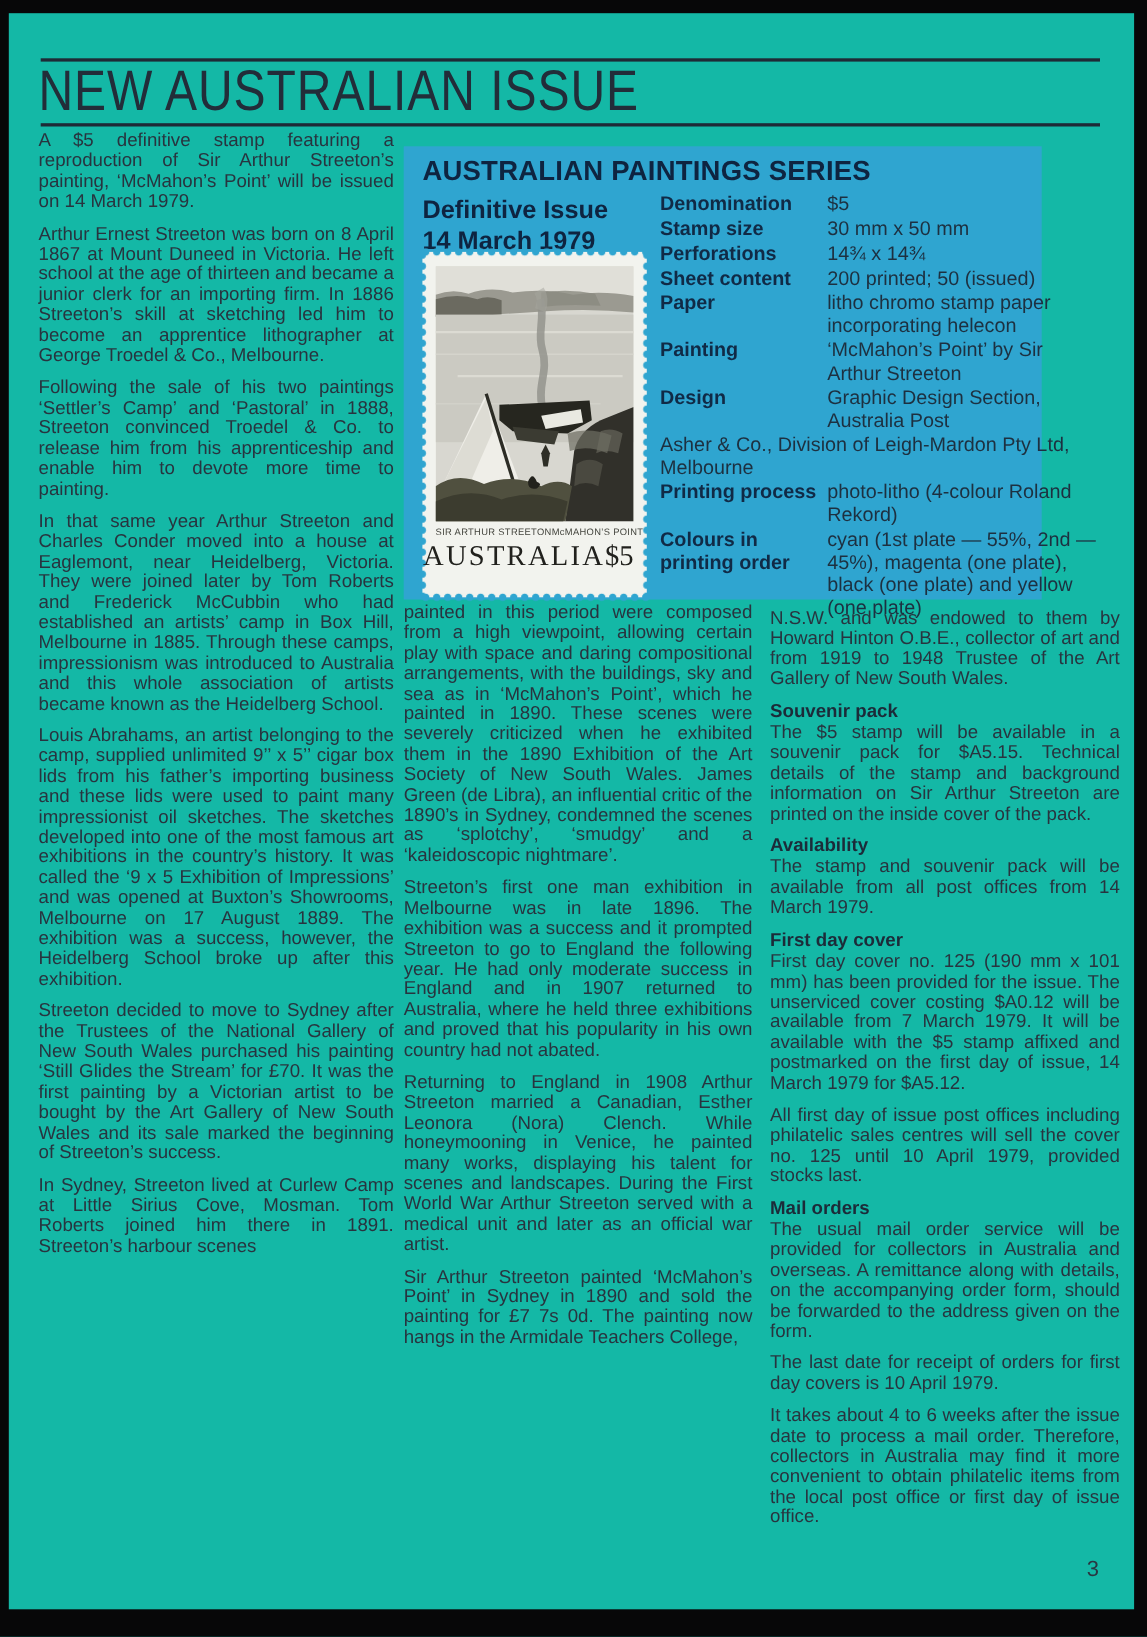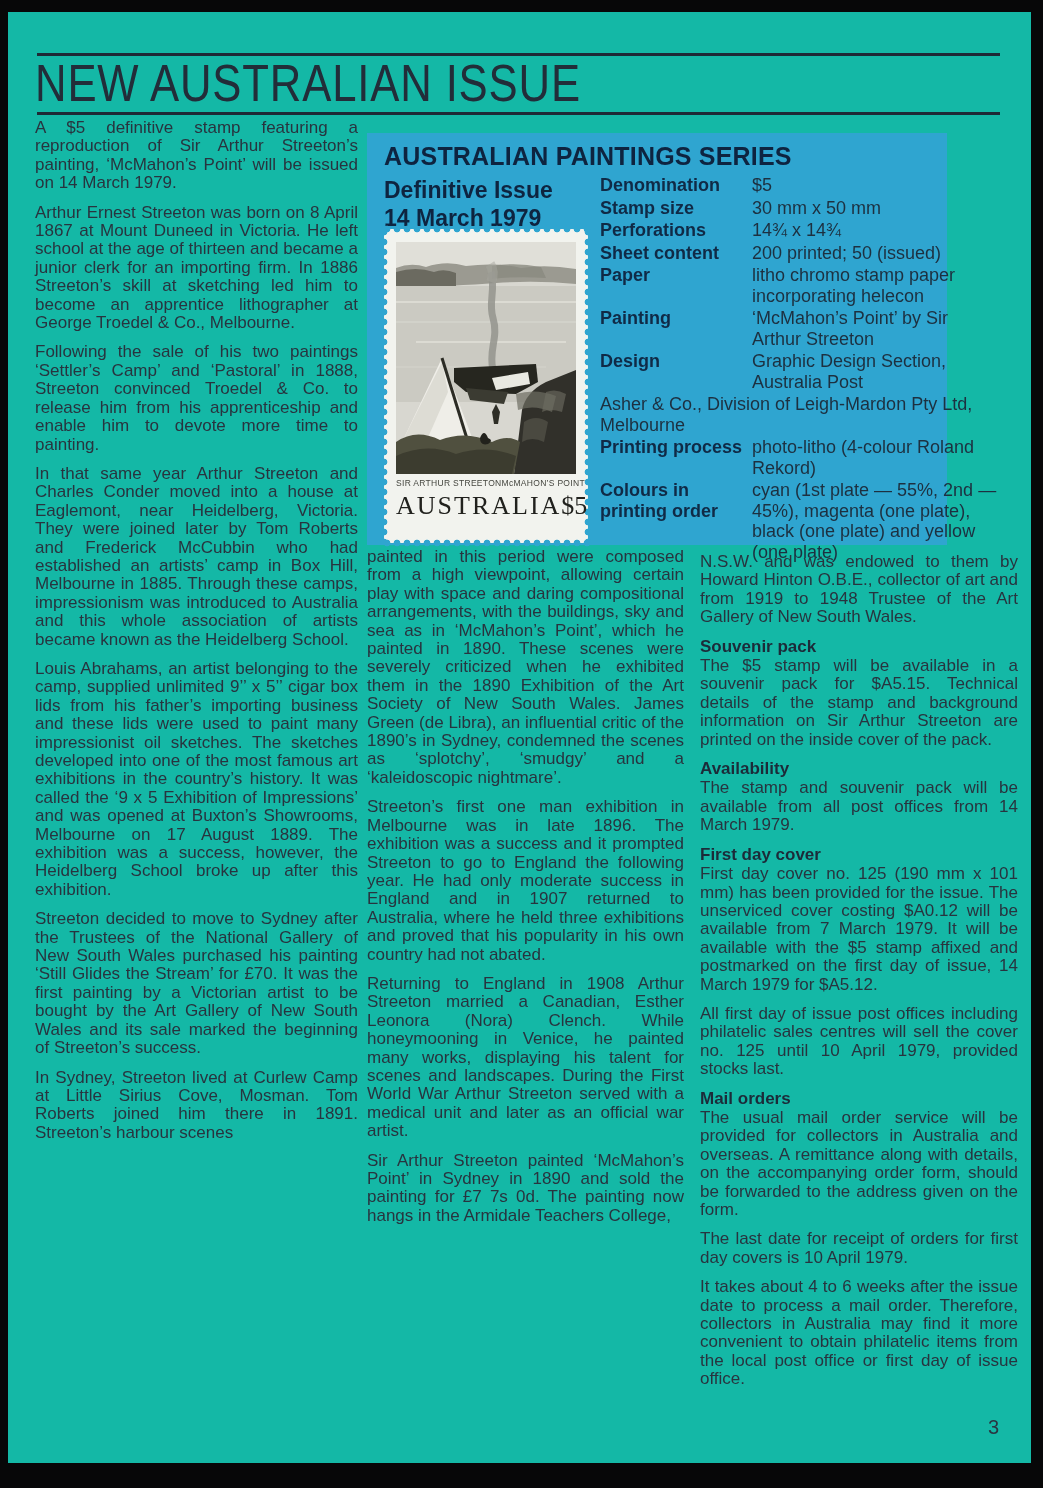--- a/index.html
+++ b/index.html
@@ -78,22 +78,22 @@
     background-size:8px 10px; background-repeat:repeat-y;
   }
   .perf-l { left:-4px; } .perf-r { right:-4px; }
   .painting { position:absolute; left:12px; top:13px; width:180px; height:232px; }
   .stamp-captions {
     position:absolute; left:12px; right:0; top:249px;
     display:flex; justify-content:flex-start;
     font-size:8.5px; letter-spacing:0.3px; color:#45463f;
   }
   .stamp-country-row {
-    position:absolute; left:12px; right:12px; top:262px;
-    display:flex; justify-content:flex-start; align-items:baseline;
+    position:absolute; left:28px; right:12px; top:262px;
+    display:flex; justify-content:flex-end; align-items:baseline;
     font-family:"Liberation Serif", serif; color:#21211d;
   }
   .country { font-size:26px; letter-spacing:2px; font-weight:400; }
   .denom   { font-size:26px; }
   
   .pageno {
     position:absolute; right:32px; bottom:24px;
     font-size:20px; color:#2a3642;
   }
 </style>

